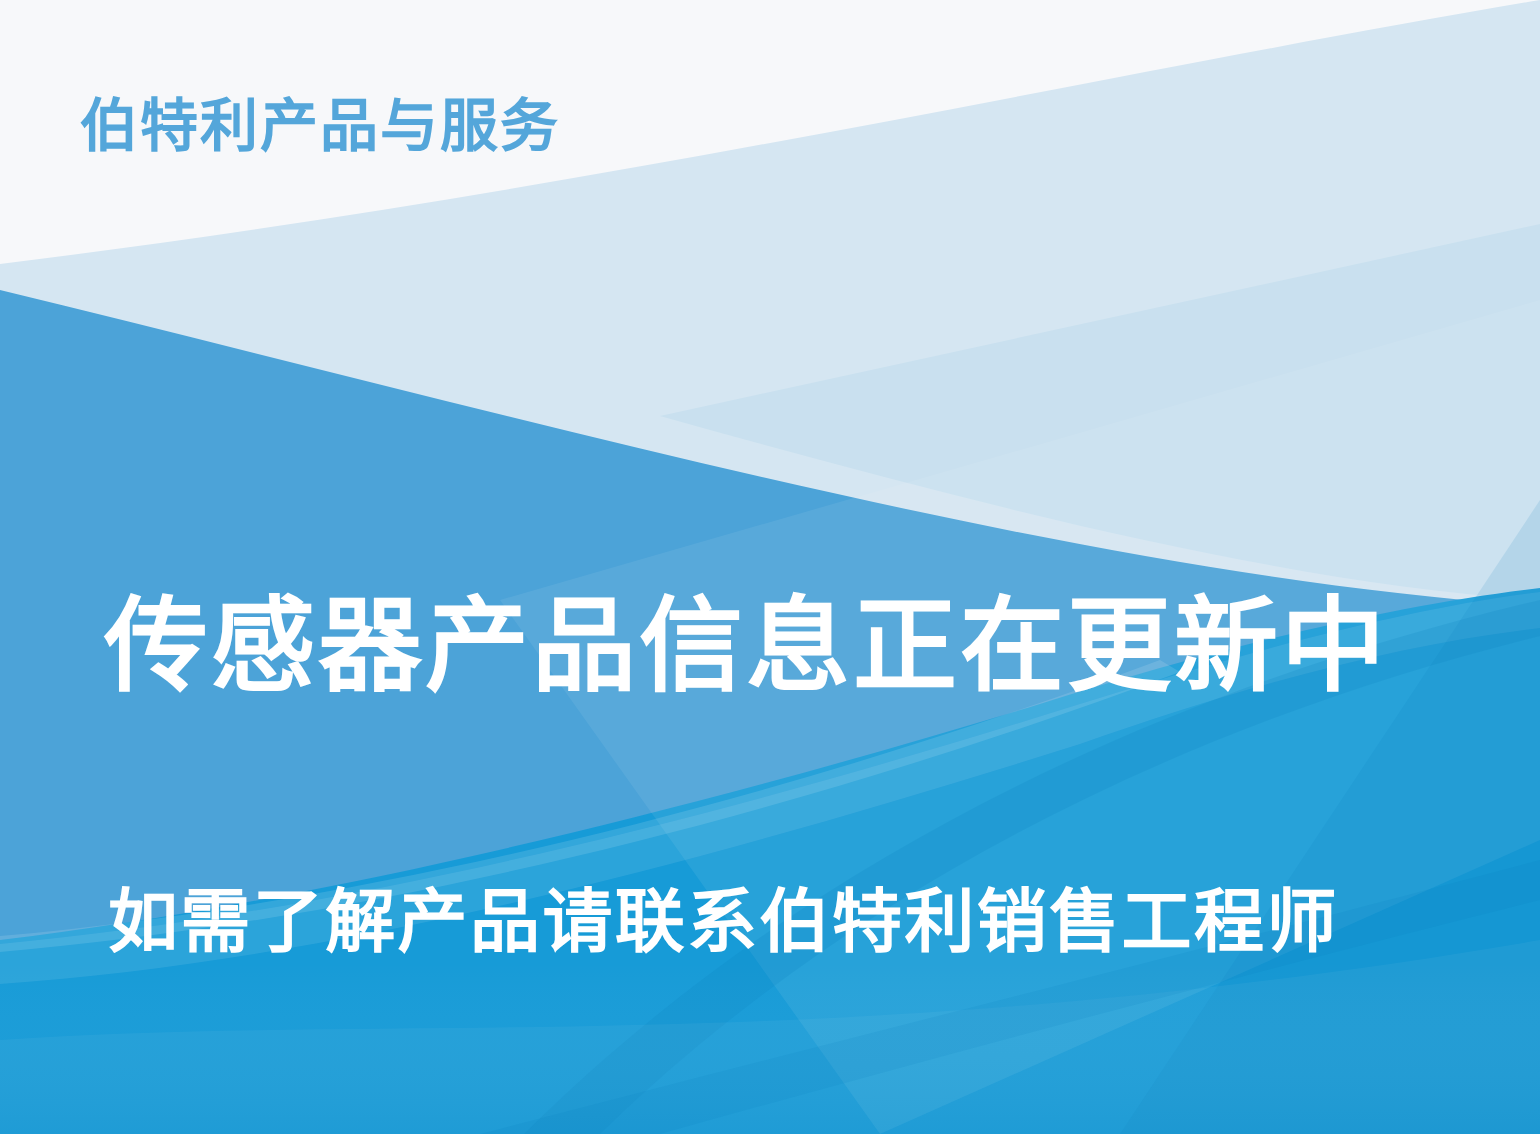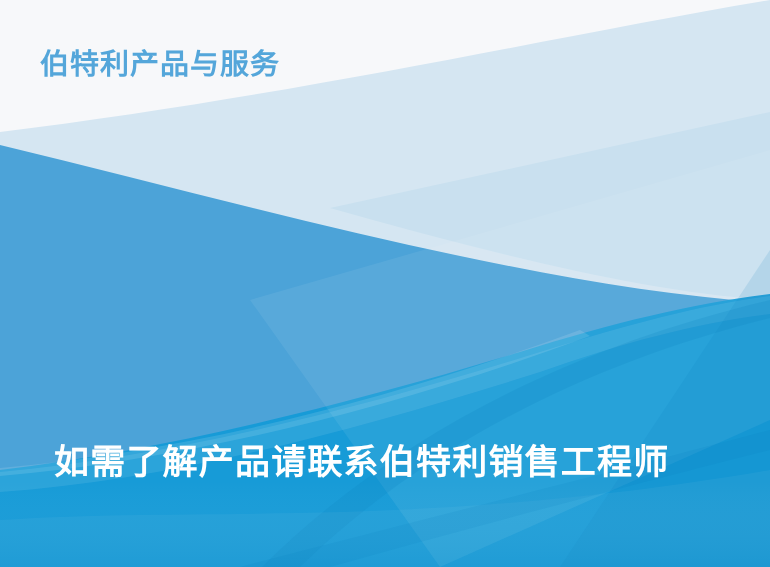--- a/index.html
+++ b/index.html
@@ -99,16 +99,17 @@
         <stop offset="0%" stop-color="#ffffff" stop-opacity="0.00"></stop>
         <stop offset="70%" stop-color="#ffffff" stop-opacity="0.00"></stop>
         <stop offset="100%" stop-color="#0b7cbd" stop-opacity="0.10"></stop>
       </linearGradient>
     </defs>
     <rect x="0" y="280" width="770" height="287" fill="url(#depthGrad)"></rect>
   </svg>
 
   <div class="txt" id="brand-title">伯特利产品与服务</div>
 
+  <div class="txt" id="headline">传感器产品信息正在更新中</div>
 
   <div class="txt" id="subheadline">如需了解产品请联系伯特利销售工程师</div>
 
 </div>
 
 </body></html>

